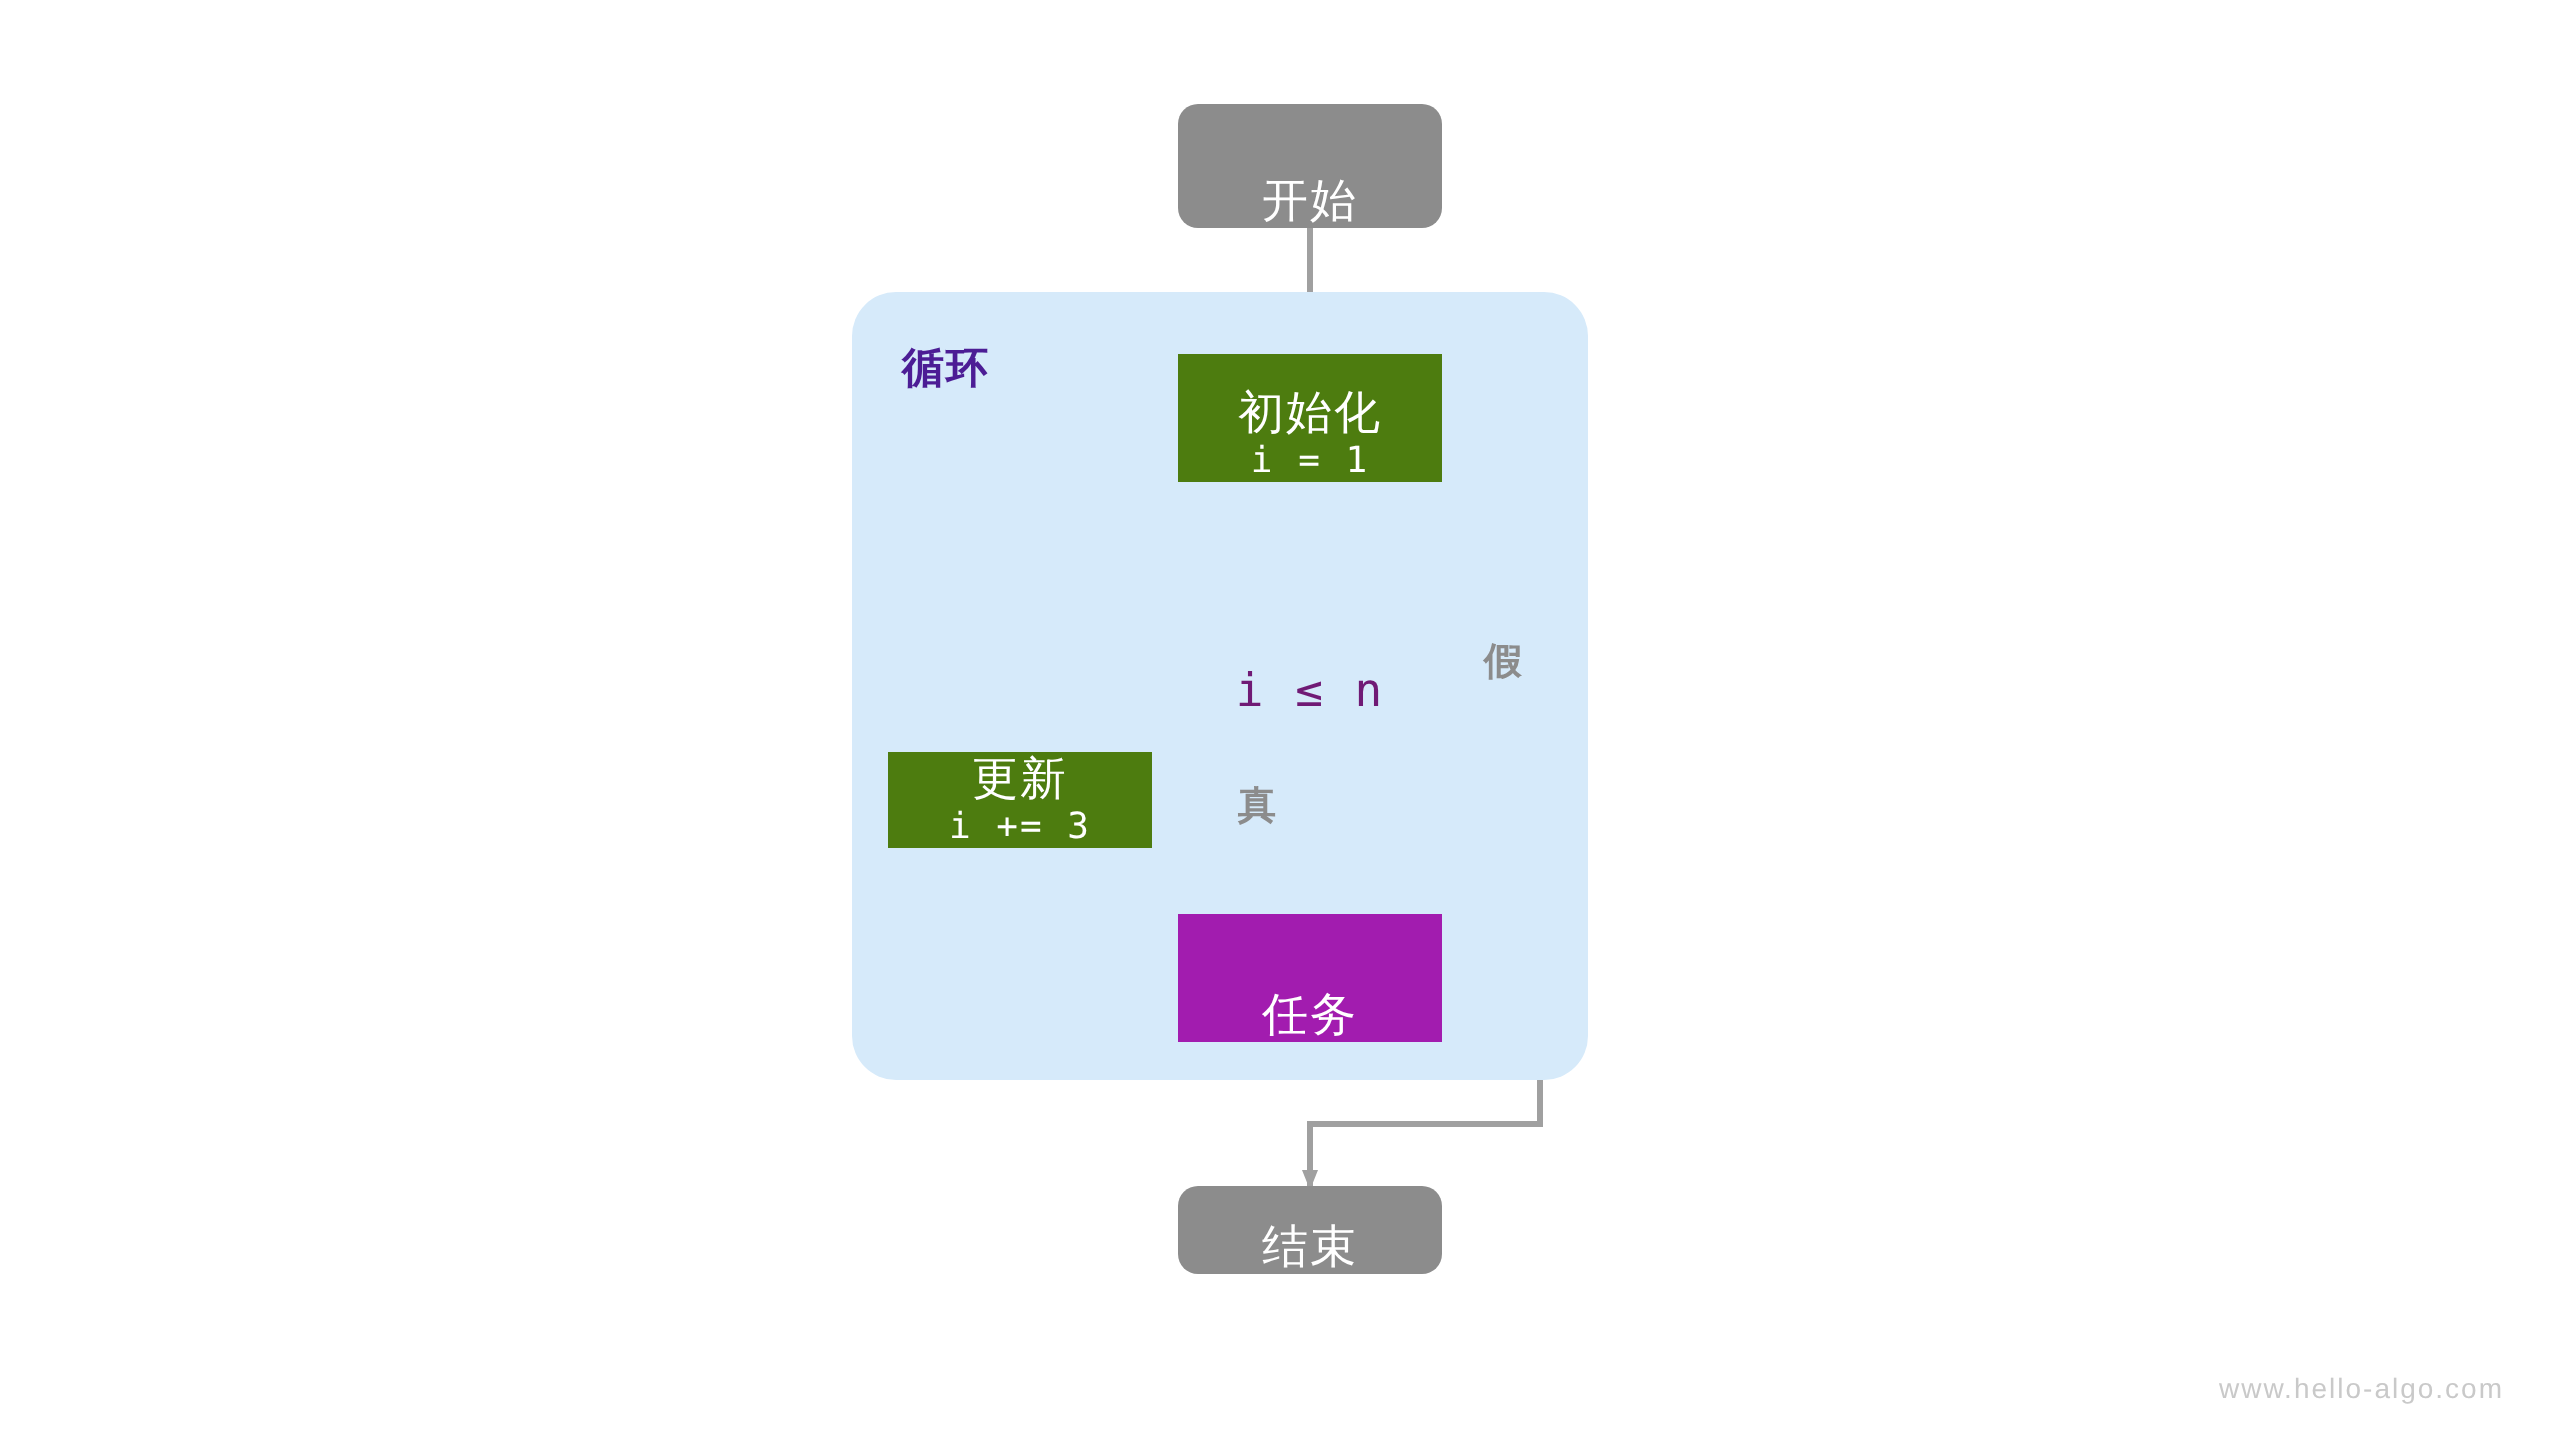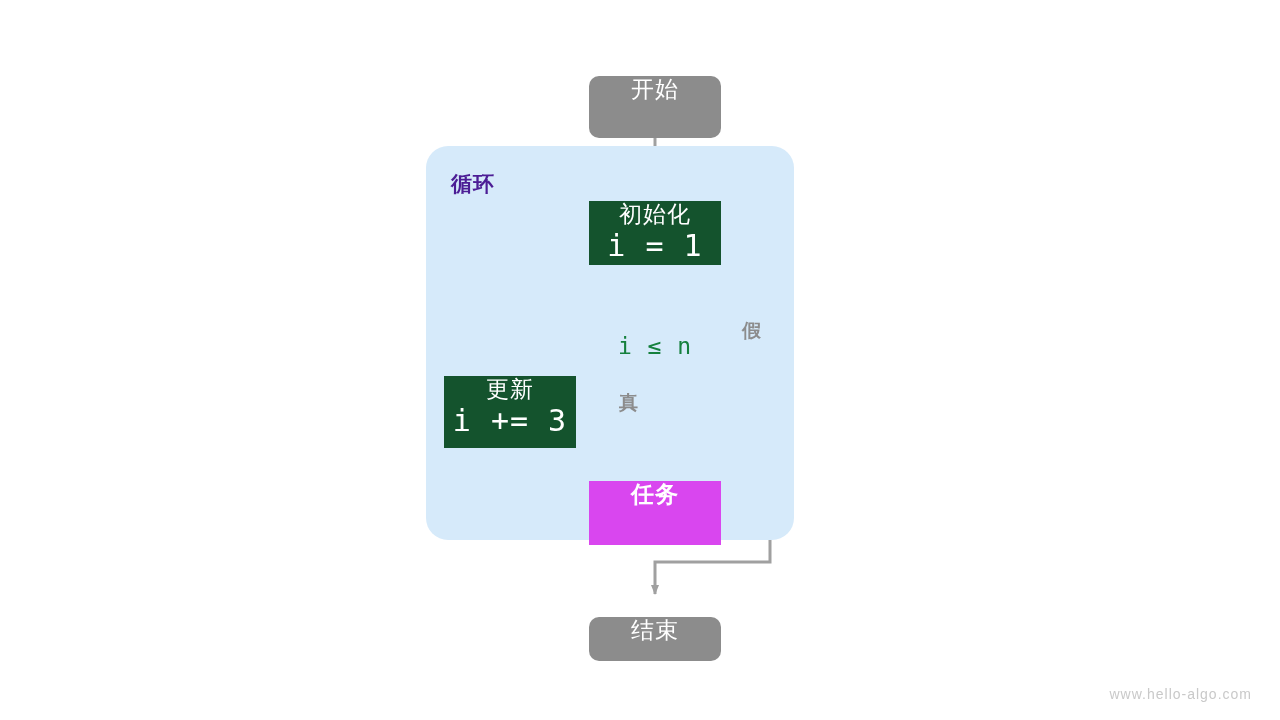--- a/index.html
+++ b/index.html
@@ -20,53 +20,51 @@
     top: 0;
     width: 1280px;
     height: 720px;
   }
   .node {
     position: absolute;
     box-sizing: border-box;
     display: flex;
     flex-direction: column;
     align-items: center;
-    justify-content: flex-start;
+    justify-content: flex-end;
     color: #ffffff;
     text-align: center;
     line-height: 1.18;
-    margin-top: 24px;
   }
   .label-cn {
     font-family: "Liberation Sans", "DejaVu Sans", sans-serif;
     font-size: 23px;
     letter-spacing: 1px;
   }
   .label-code {
     font-family: "DejaVu Sans Mono", "Liberation Mono", monospace;
-    font-size: 30px;
+    font-size: 18px;
     letter-spacing: 1px;
   }
   .terminal {
     background: #8c8c8c;
     border-radius: 10px;
   }
   .process-blue {
-    background: #14532d;
+    background: #4d7c0f;
   }
   .process-green {
-    background: #d946ef;
-    font-weight: bold;
+    background: #a21caf;
   }
   .diamond-wrap {
     position: absolute;
     display: flex;
     align-items: center;
     justify-content: center;
-    color: #15803d;
+    color: #701a75;
   }
   .edge-label {
     position: absolute;
     color: #8c8c8c;
     font-family: "Liberation Sans", "DejaVu Sans", sans-serif;
     font-size: 19px;
     font-weight: bold;
     letter-spacing: 1px;
     white-space: nowrap;
   }
@@ -129,21 +127,21 @@
 
 <div class="node process-blue" style="left:589px; top:177px; width:132px; height:64px;">
   <span class="label-cn">初始化</span>
   <span class="label-code">i = 1</span>
 </div>
 
 <div class="diamond-wrap" style="left:560px; top:306px; width:190px; height:80px;">
   <span class="label-code" style="font-size:23px;">i ≤ n</span>
 </div>
 
-<div class="node process-blue" style="left:444px; top:352px; width:132px; height:72px;">
+<div class="node process-blue" style="left:444px; top:376px; width:132px; height:48px;">
   <span class="label-cn">更新</span>
   <span class="label-code">i += 3</span>
 </div>
 
 <div class="node process-green" style="left:589px; top:457px; width:132px; height:64px;">
   <span class="label-cn">任务</span>
 </div>
 
 <div class="node terminal" style="left:589px; top:593px; width:132px; height:44px;">
   <span class="label-cn">结束</span>

